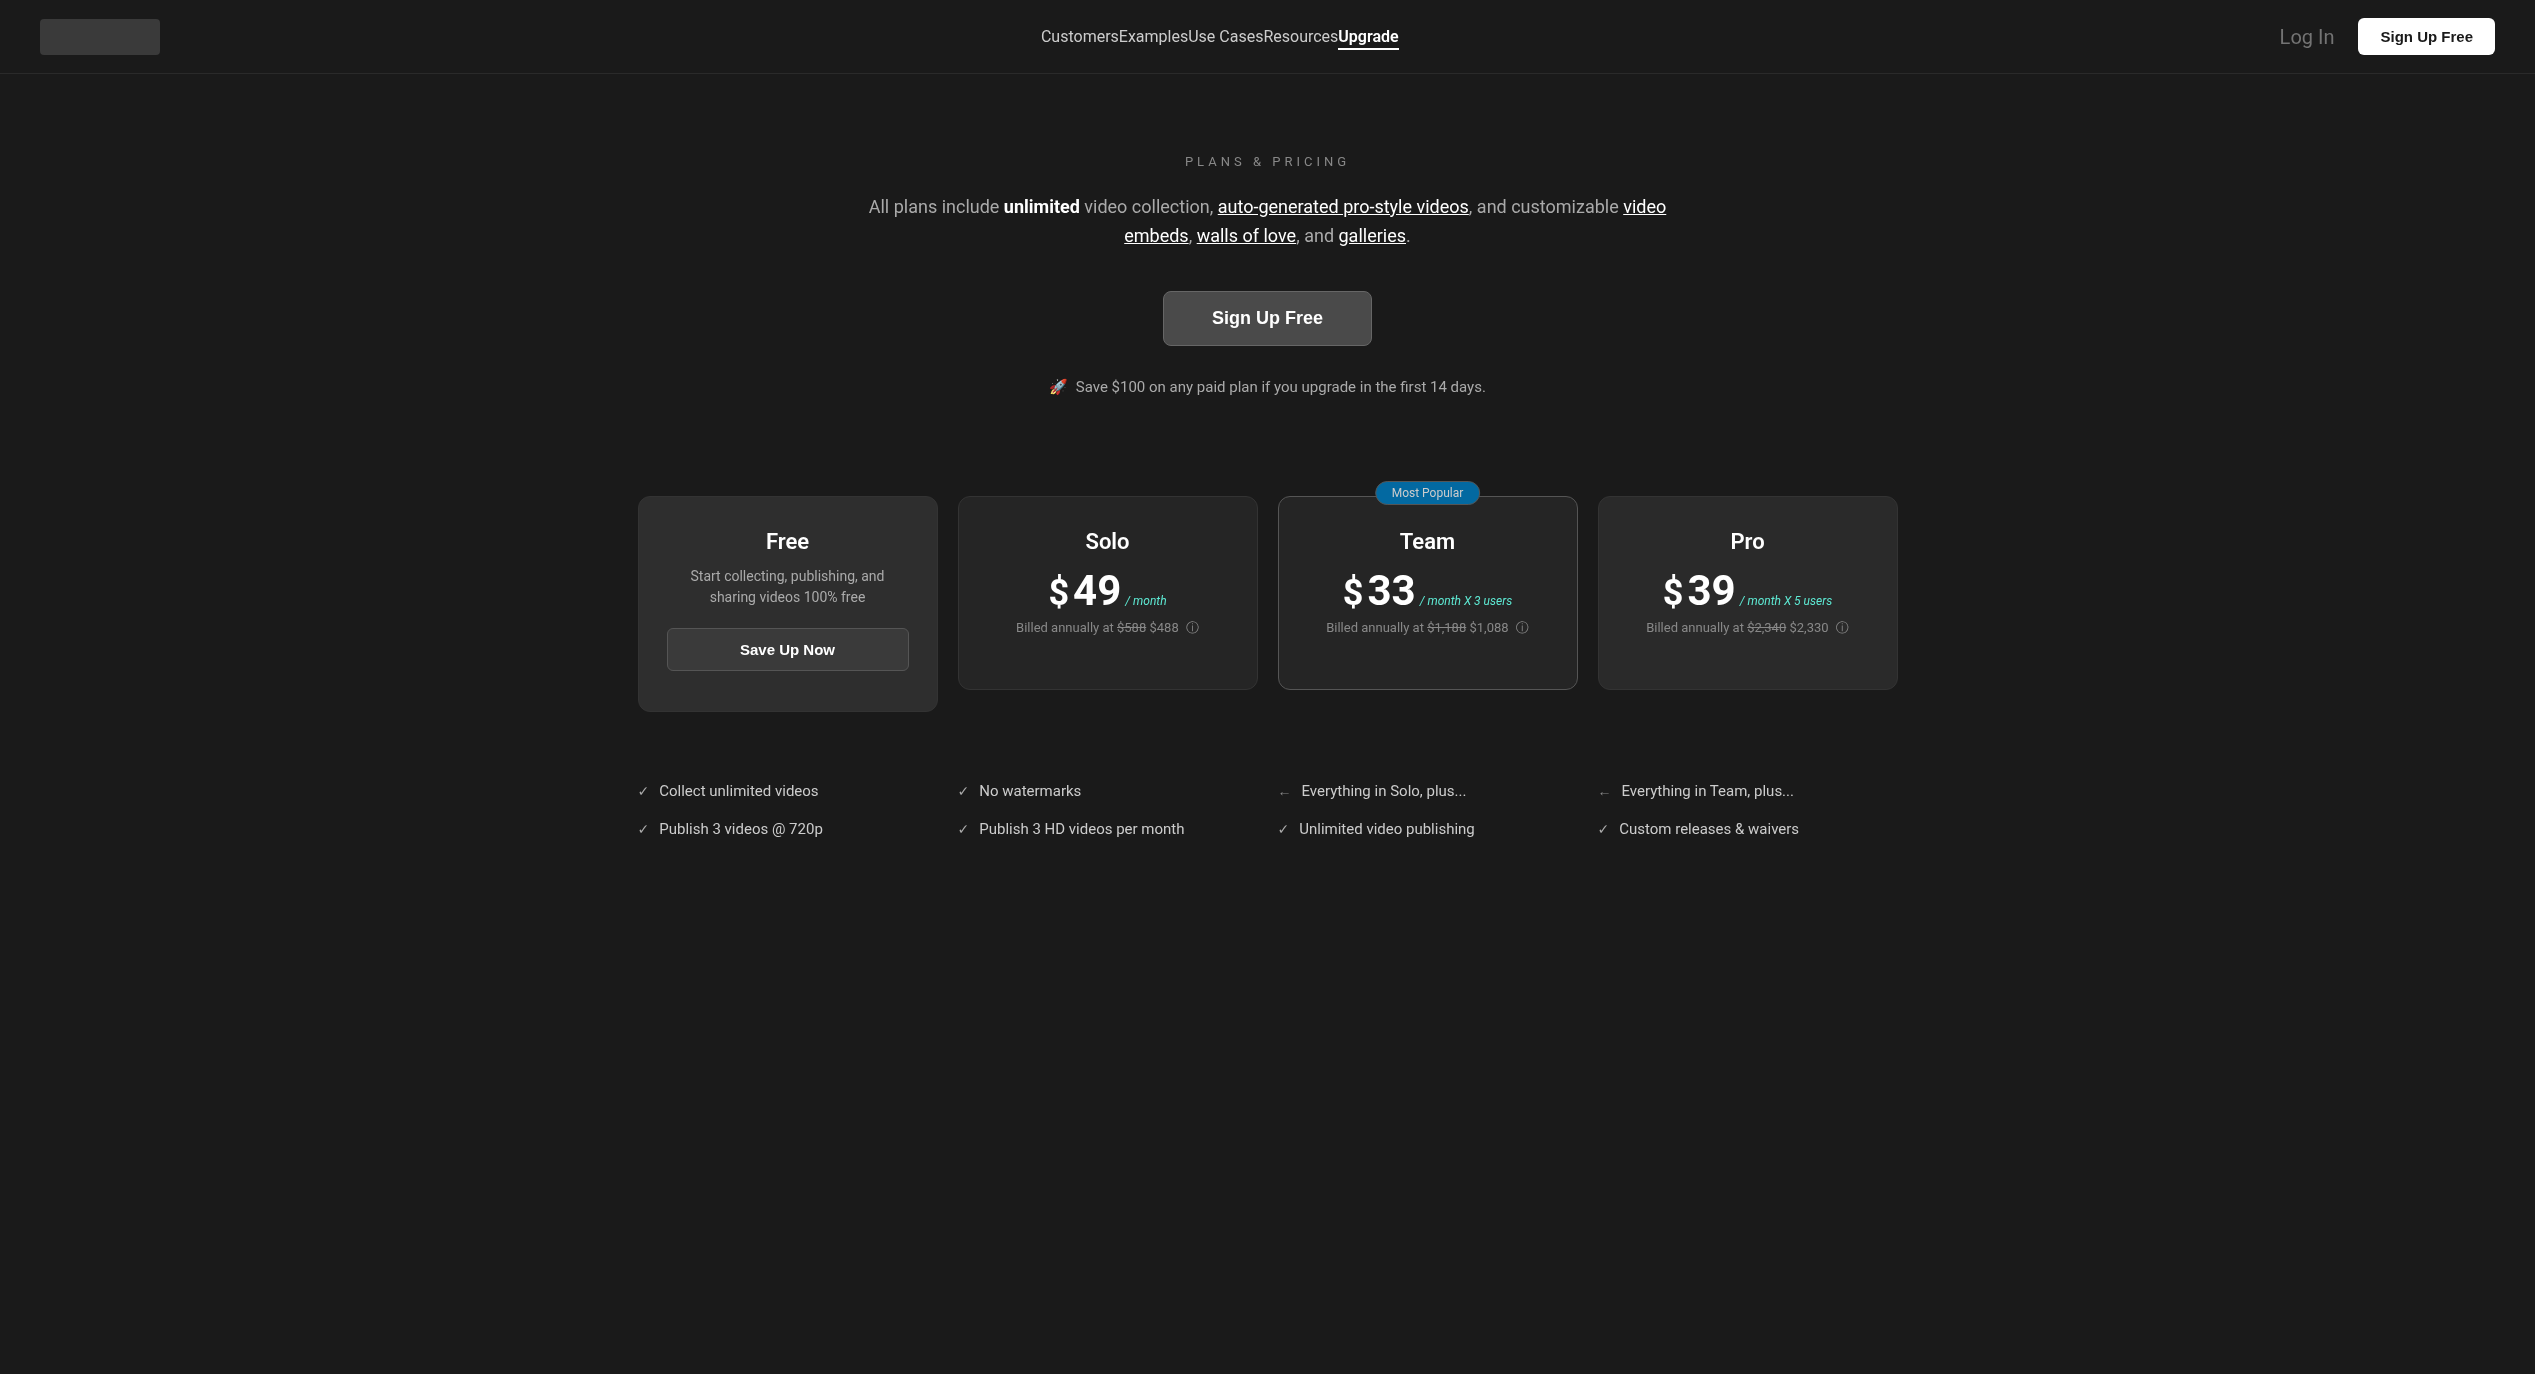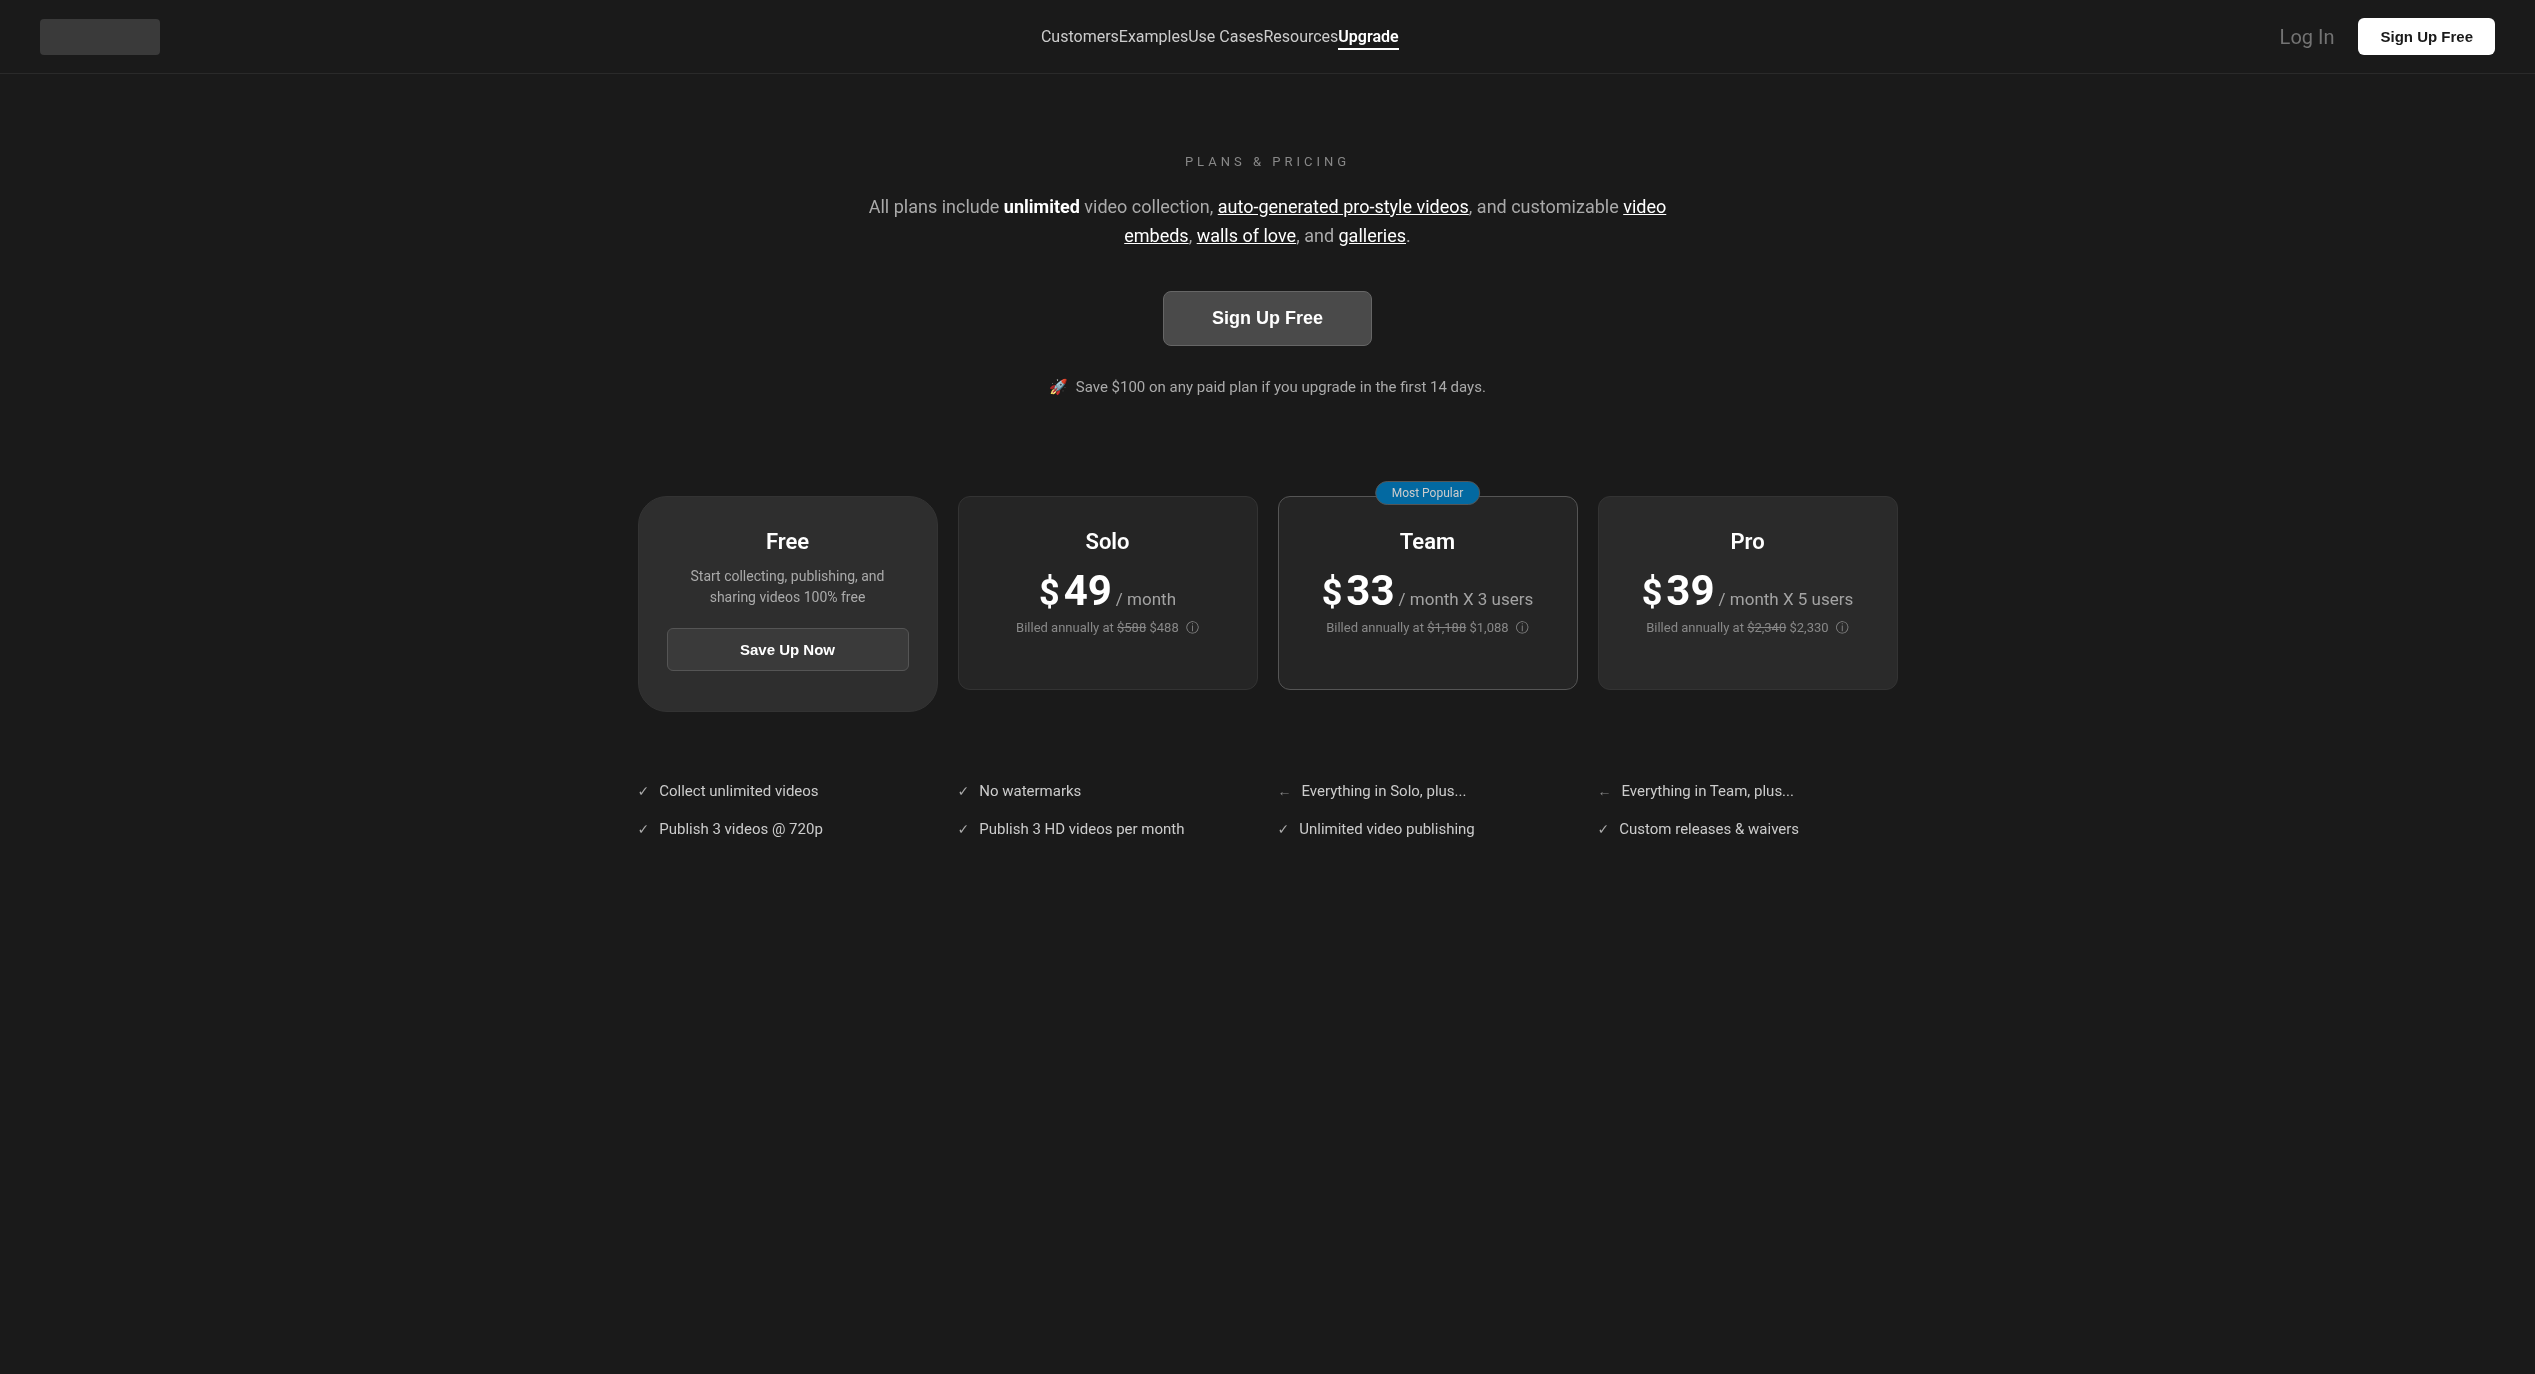--- a/index.html
+++ b/index.html
@@ -129,21 +129,20 @@
       background: #252525;
       border-radius: 12px;
       padding: 32px 28px;
       flex: 1;
       max-width: 300px;
       position: relative;
       border: 1px solid #333333;
     }
     .pricing-card.free {
       background: #2e2e2e;
-      border-radius: 29px;
     }
     .pricing-card.pro {
       background: #2a2a2a;
     }
     .badge-most-popular {
       position: absolute;
       top: -16px;
       left: 50%;
       transform: translateX(-50%);
       background: #0369a1;
@@ -187,23 +186,24 @@
       display: flex;
       align-items: baseline;
       gap: 4px;
       justify-content: center;
       margin-bottom: 4px;
     }
     .card-price .dollar {
       font-size: 36px;
     }
     .card-price .per-month {
-      font-size: 17px;
-      color: #a3a3a3;
+      font-size: 12px;
+      color: #5eead4;
       font-weight: 400;
+      font-style: italic;
     }
     .card-billing {
       font-size: 13px;
       color: #888888;
       text-align: center;
       margin-bottom: 20px;
     }
     .card-billing s {
       text-decoration: line-through;
     }

